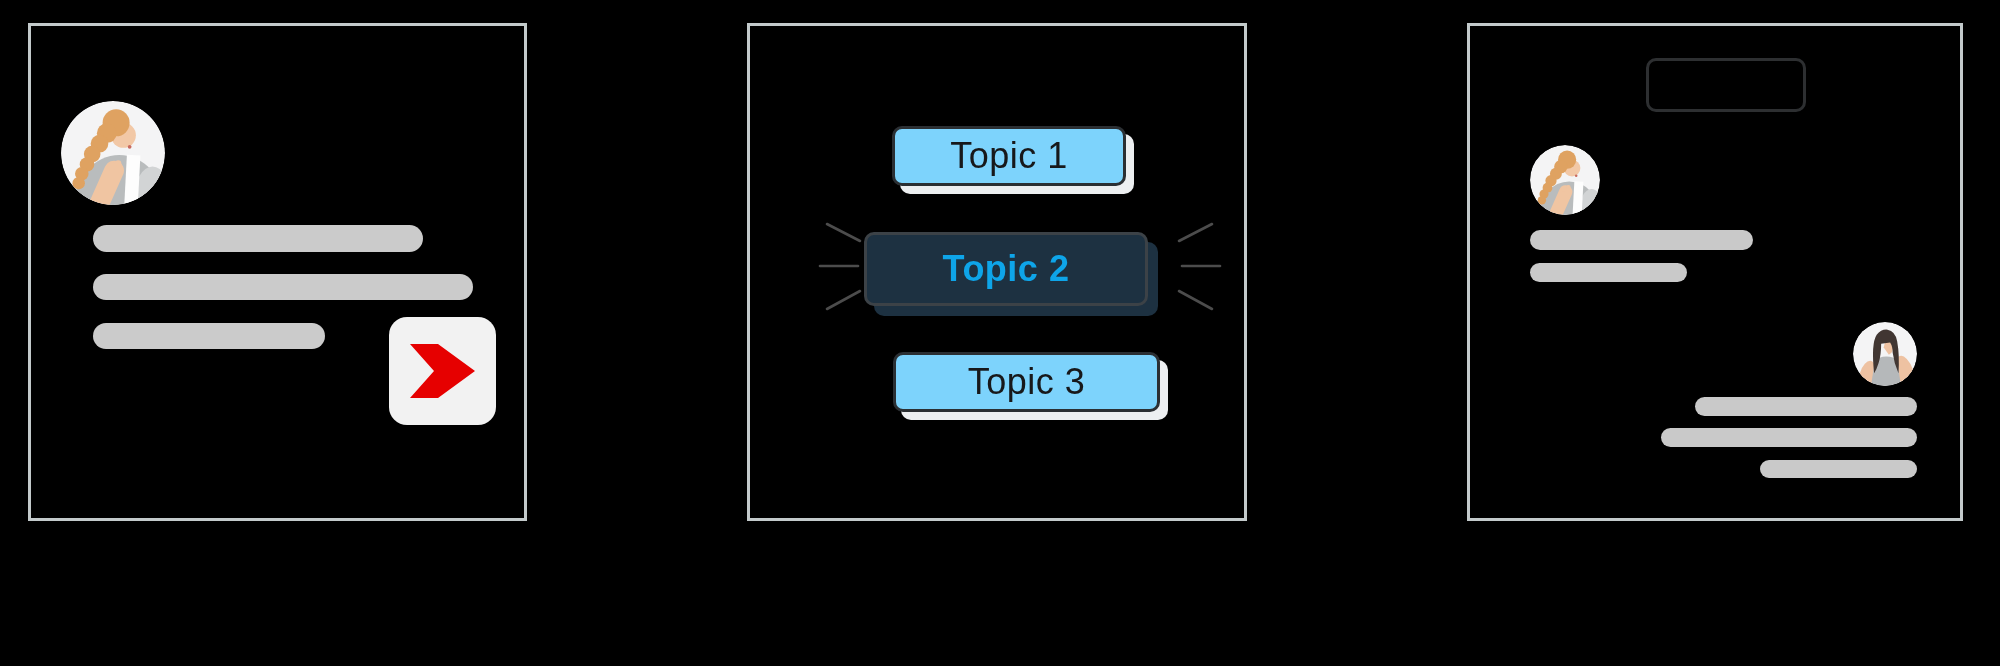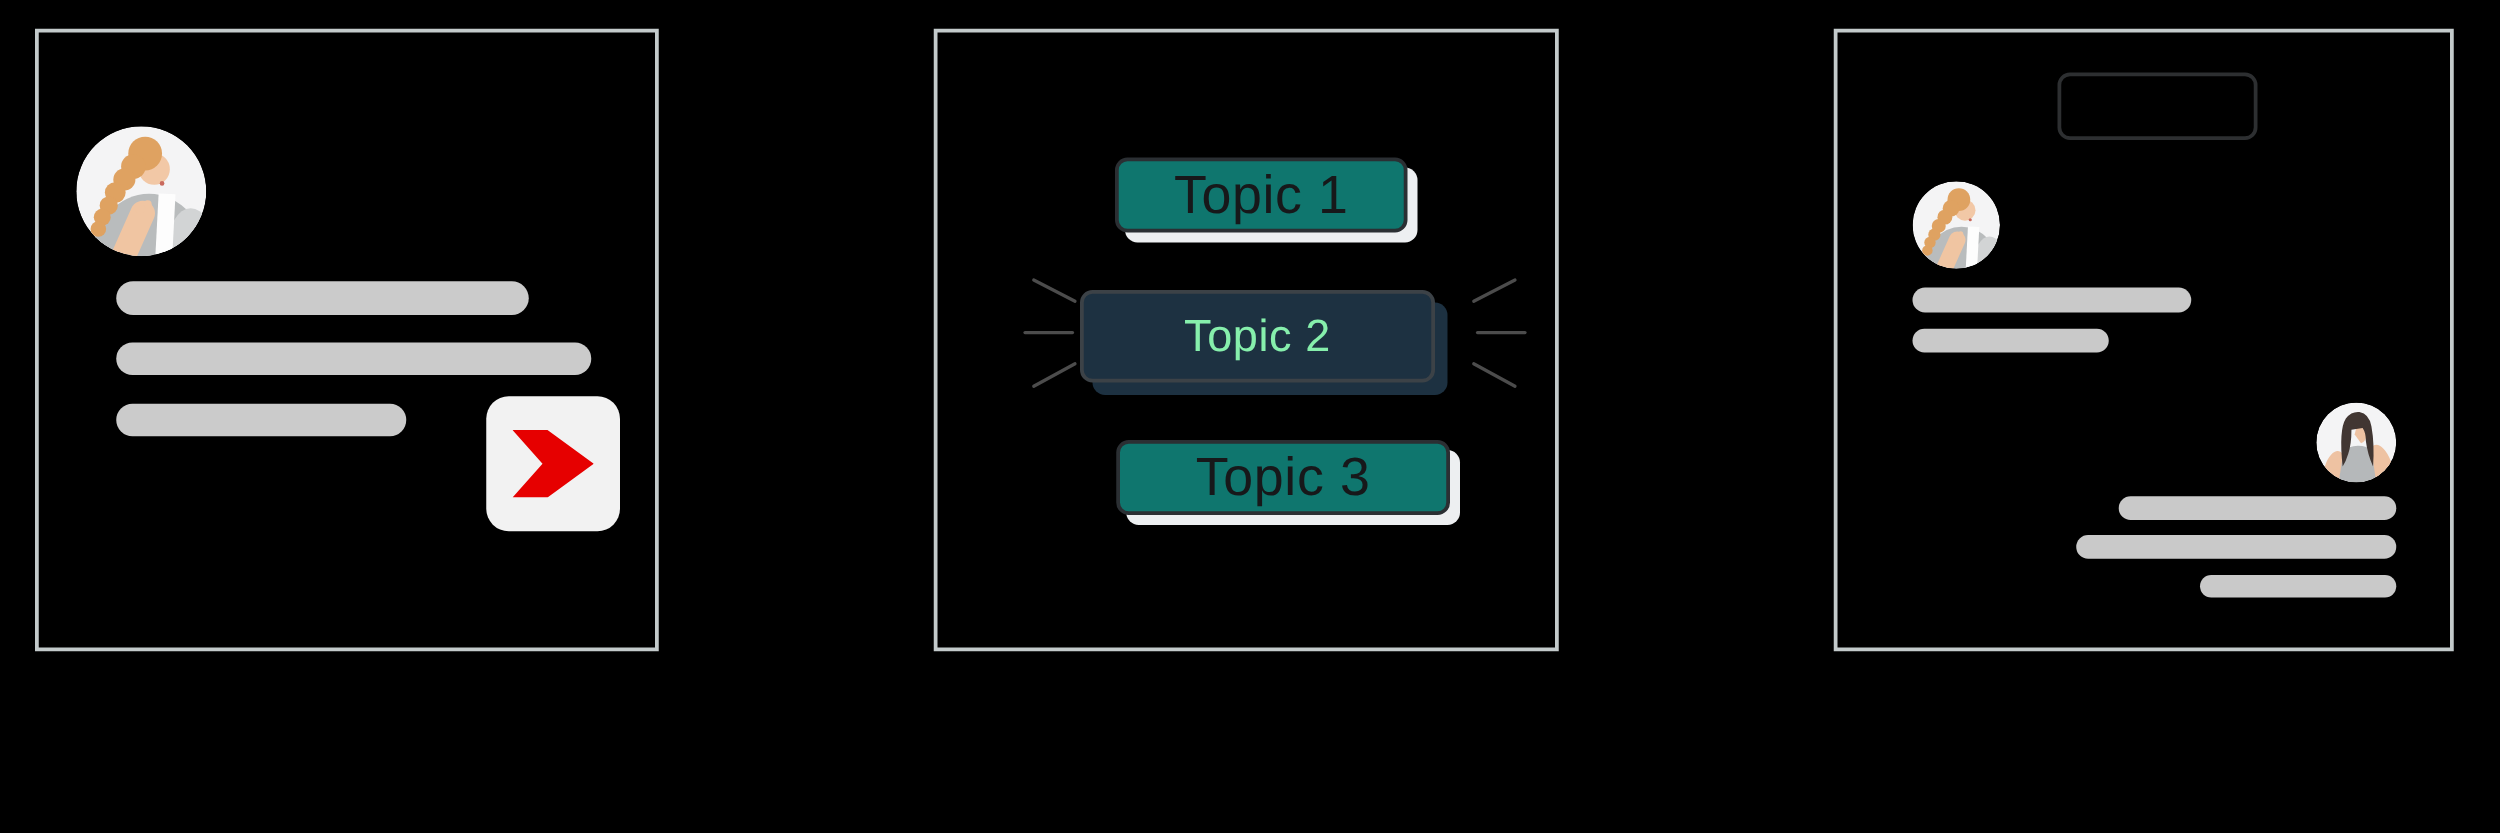--- a/index.html
+++ b/index.html
@@ -23,32 +23,32 @@
   #panel-chat .skel{background:#c9c9c9;border-radius:10px;}
 
   .action-tile{
     position:absolute;left:358px;top:291px;width:107px;height:108px;
     background:#f2f2f2;border-radius:18px;
     display:flex;align-items:center;justify-content:center;
   }
 
   .topic-btn{
     position:absolute;box-sizing:border-box;
-    background:#0f766e;border:3px solid #2b2f33;border-radius:10px;
+    background:#7dd3fc;border:3px solid #2b2f33;border-radius:10px;
     box-shadow:8px 8px 0 0 #edeff1;
     display:flex;align-items:center;justify-content:center;
-    font-size:43px;letter-spacing:.5px;color:#17181a;
+    font-size:36px;letter-spacing:.5px;color:#17181a;
     cursor:pointer;
   }
   #topic-btn-1{left:142px;top:100px;width:234px;height:60px;}
   #topic-btn-2{
     left:114px;top:206px;width:284px;height:74px;
     background:#1d3141;border-color:#3c4247;
     box-shadow:10px 10px 0 0 #1d3141;
-    color:#86efac;font-size:36px;
+    color:#0ea5e9;font-size:36px;font-weight:bold;
   }
   #topic-btn-3{left:143px;top:326px;width:267px;height:60px;}
 
   .burst{position:absolute;left:0;top:0;pointer-events:none;}
 
   .topic-slot{
     position:absolute;left:176px;top:32px;width:160px;height:54px;
     border:3px solid #2d2f31;border-radius:10px;background:transparent;
     box-sizing:border-box;cursor:pointer;
   }

